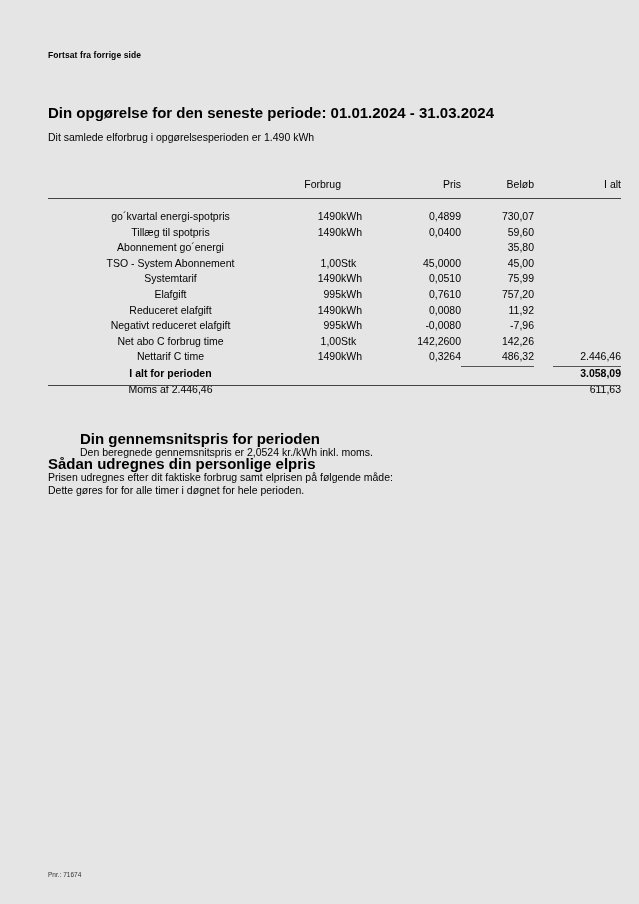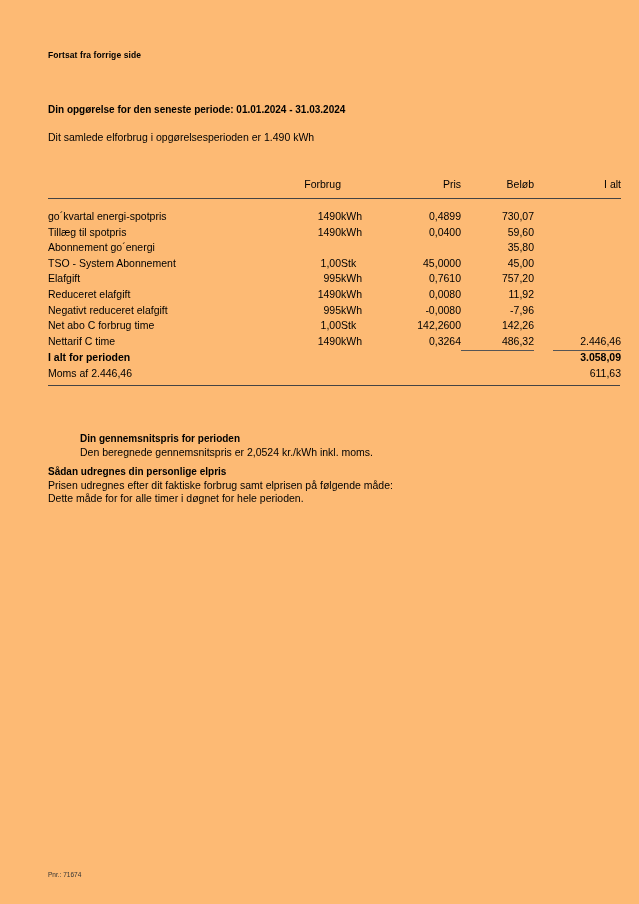--- a/index.html
+++ b/index.html
@@ -4,37 +4,37 @@
 <style>
   html, body {
     margin: 0;
     padding: 0;
     background: #ffffff;
   }
   .page {
     position: relative;
     width: 639px;
     height: 904px;
-    background: #fdba74;
+    background: #e5e5e5;
     font-family: "Liberation Sans", sans-serif;
     color: #000000;
     overflow: hidden;
   }
 
   .continued {
     position: absolute;
     left: 48px;
     top: 50px;
     font-size: 8.5px;
     font-weight: bold;
     letter-spacing: 0.1px;
   }
 
   .section-title {
-    font-size: 10px;
+    font-size: 15px;
     font-weight: bold;
   }
   .body-line {
     font-size: 10.5px;
     font-weight: normal;
   }
 
   #summary-heading {
     position: absolute;
     left: 48px;
@@ -81,21 +81,21 @@
   .col-amount { width: 73px;  text-align: right; }
   .col-pad    { width: 19px; }
   .col-total  { width: 68px;  text-align: right; }
 
   th.col-qty   { text-align: right; }
   th.col-unit  { text-align: left; }
 
   tbody tr.item-row td { height: 15.6px; }
   tbody tr.spacer-row td { height: 11px; }
 
-  td.desc   { text-align: left; padding-right: 4px; }
+  td.desc   { text-align: center; padding-right: 4px; }
   td.qty    { text-align: right; padding-right: 5px; }
   td.unit   { text-align: left; }
   td.price  { text-align: right; padding-right: 10px; }
   td.amount { text-align: right; }
   td.total  { text-align: right; }
 
   tr.rule-amount td.amount { border-bottom: 1.3px solid #555; }
   tr.rule-amount td.total  { border-bottom: 1.3px solid #555; margin-top: 10px; }
 
   tr.grand td { font-weight: bold; height: 15.6px; }
@@ -116,21 +116,20 @@
   #avg-block {
     position: absolute;
     left: 48px;
     top: 432px;
     margin-left: 32px;
   }
   #calc-block {
     position: absolute;
     left: 48px;
     top: 457px;
-    margin-top: 8px;
   }
   .block-line { display: block; line-height: 13.6px; }
 
   #footer-pnr {
     position: absolute;
     left: 48px;
     top: 871px;
     font-size: 6.5px;
     color: #333;
   }
@@ -207,20 +206,29 @@
           <td class="desc">TSO - System Abonnement</td>
           <td class="qty">1,00</td>
           <td class="unit">Stk</td>
           <td class="price">45,0000</td>
           <td class="amount">45,00</td>
           <td></td>
           <td class="total"></td>
         </tr>
 
 
+        <tr class="item-row">
+          <td class="desc">Systemtarif</td>
+          <td class="qty">1490</td>
+          <td class="unit">kWh</td>
+          <td class="price">0,0510</td>
+          <td class="amount">75,99</td>
+          <td></td>
+          <td class="total"></td>
+        </tr>
 
         <tr class="item-row">
           <td class="desc">Elafgift</td>
           <td class="qty">995</td>
           <td class="unit">kWh</td>
           <td class="price">0,7610</td>
           <td class="amount">757,20</td>
           <td></td>
           <td class="total"></td>
         </tr>
@@ -291,18 +299,18 @@
   <div class="table-bottom-rule"></div>
 
   <div id="avg-block">
     <span class="block-line section-title">Din gennemsnitspris for perioden</span>
     <span class="block-line body-line">Den beregnede gennemsnitspris er 2,0524  kr./kWh inkl. moms.</span>
   </div>
 
   <div id="calc-block">
     <span class="block-line section-title">Sådan udregnes din personlige elpris</span>
     <span class="block-line body-line">Prisen udregnes efter dit faktiske forbrug samt elprisen på følgende måde:</span>
-    <span class="block-line body-line">Dette måde for for alle timer i døgnet for hele perioden.</span>
+    <span class="block-line body-line">Dette gøres for for alle timer i døgnet for hele perioden.</span>
   </div>
 
   <div id="footer-pnr">Pnr.: 71674</div>
 
 </div>
 
 </body></html>

